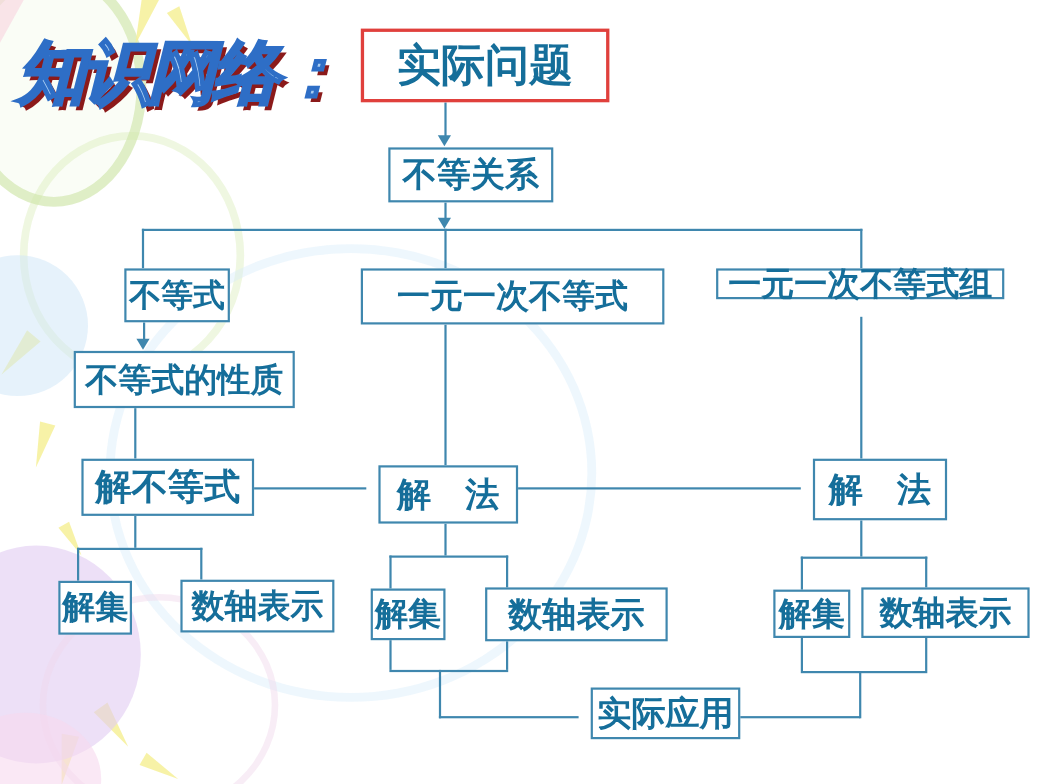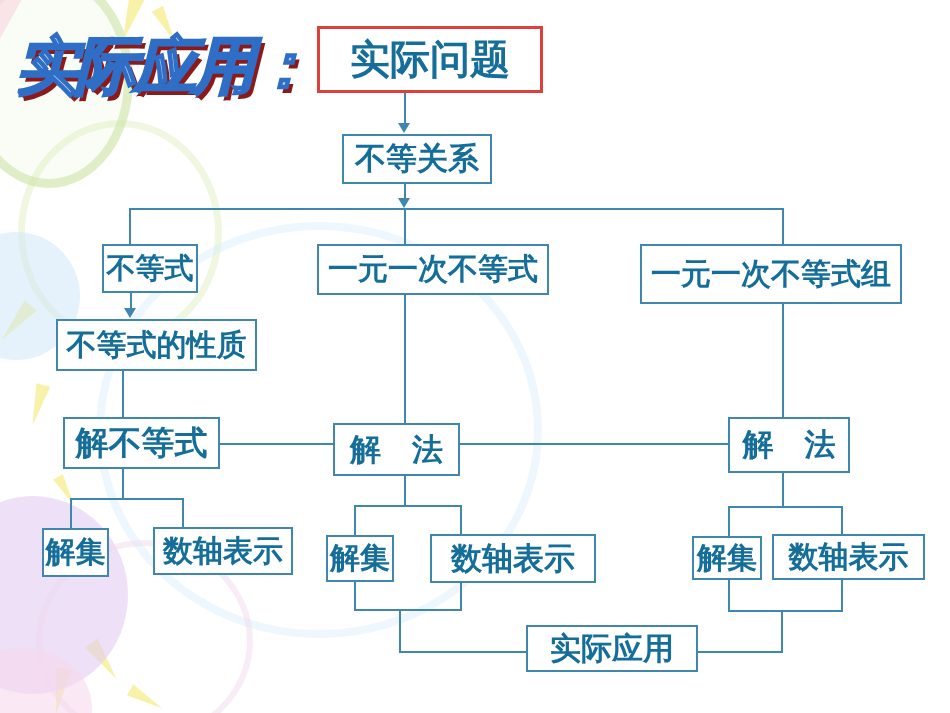--- a/index.html
+++ b/index.html
@@ -52,20 +52,21 @@
   .arrow{position:absolute;z-index:1;width:0;height:0;
     border-left:6px solid transparent;border-right:6px solid transparent;
     border-top:10px solid var(--line,#3f87ae);}
   
   .box{
     position:absolute;z-index:2;box-sizing:border-box;
     border:2px solid var(--line,#3f87ae);background:#fff;
     color:var(--text,#156e9a);font-weight:bold;
     display:flex;align-items:center;justify-content:center;
     white-space:nowrap;
+    margin-left:11px;
   }
   .box-red{border:3px solid var(--accent-red,#e0403c);}
 </style>
 </head>
 <body>
 
 <div id="stage">
 
   <div class="decor balloon-green"></div>
   <div class="decor balloon-green2"></div>
@@ -77,21 +78,21 @@
   <div class="decor spark spark-y s5"></div>
   <div class="decor spark spark-y s6"></div>
   <div class="decor spark spark-y s7"></div>
   <div class="decor spark spark-y s8"></div>
   <div class="decor circle-blue-left"></div>
   <div class="decor big-faint-circle"></div>
   <div class="decor balloon-purple"></div>
   <div class="decor balloon-purple-ring"></div>
   <div class="decor pink-bottom"></div>
 
-  <div class="page-title">实际应用：</div>
+  <div class="page-title">知识网络：</div>
 
   <div class="vl" style="left:404px;top:93px;height:31px"></div>
   <div class="arrow" style="left:398px;top:123px"></div>
   <div class="vl" style="left:404px;top:184px;height:15px"></div>
   <div class="arrow" style="left:398px;top:198px"></div>
   <div class="hl" style="left:129px;top:208px;width:655px"></div>
   <div class="vl" style="left:129px;top:208px;height:36px"></div>
   <div class="vl" style="left:404px;top:208px;height:36px"></div>
   <div class="vl" style="left:782px;top:208px;height:36px"></div>
   <div class="vl" style="left:130px;top:293px;height:16px"></div>
@@ -116,27 +117,27 @@
   <div class="hl" style="left:728px;top:506px;width:115px"></div>
   <div class="vl" style="left:728px;top:506px;height:104px"></div>
   <div class="vl" style="left:841px;top:506px;height:104px"></div>
   <div class="hl" style="left:728px;top:610px;width:115px"></div>
   <div class="vl" style="left:781px;top:610px;height:43px"></div>
   <div class="hl" style="left:670px;top:651px;width:112px"></div>
 
   <div class="box box-red" style="left:317px;top:26px;width:226px;height:67px;font-size:40px">实际问题</div>
   <div class="box" style="left:102px;top:244px;width:96px;height:49px;font-size:29px">不等式</div>
   <div class="box" style="left:342px;top:134px;width:150px;height:50px;font-size:31px">不等关系</div>
-  <div class="box" style="left:317px;top:244px;width:232px;height:51px;font-size:30px">一元一次不等式</div>
-  <div class="box" style="left:640px;top:244px;width:262px;height:60px;font-size:30px">一元一次不等式组</div>
+  <div class="box" style="left:317px;top:244px;width:276px;height:51px;font-size:30px">一元一次不等式</div>
+  <div class="box" style="left:640px;top:244px;width:262px;height:28px;font-size:30px">一元一次不等式组</div>
   <div class="box" style="left:63px;top:417px;width:157px;height:52px;font-size:33px">解不等式</div>
   <div class="box" style="left:56px;top:319px;width:201px;height:52px;font-size:30px">不等式的性质</div>
   <div class="box" style="left:333px;top:423px;width:127px;height:53px;font-size:31px">解　法</div>
   <div class="box" style="left:728px;top:417px;width:122px;height:56px;font-size:31px">解　法</div>
   <div class="box" style="left:42px;top:528px;width:67px;height:49px;font-size:30px">解集</div>
   <div class="box" style="left:153px;top:527px;width:140px;height:48px;font-size:30px">数轴表示</div>
   <div class="box" style="left:326px;top:535px;width:68px;height:47px;font-size:30px">解集</div>
   <div class="box" style="left:430px;top:534px;width:166px;height:49px;font-size:31px">数轴表示</div>
   <div class="box" style="left:692px;top:536px;width:70px;height:44px;font-size:30px">解集</div>
   <div class="box" style="left:772px;top:534px;width:153px;height:46px;font-size:30px">数轴表示</div>
-  <div class="box" style="left:526px;top:625px;width:172px;height:47px;font-size:31px">实际应用</div>
+  <div class="box" style="left:526px;top:625px;width:136px;height:47px;font-size:31px">实际应用</div>
 
 </div>
 
 </body></html>

